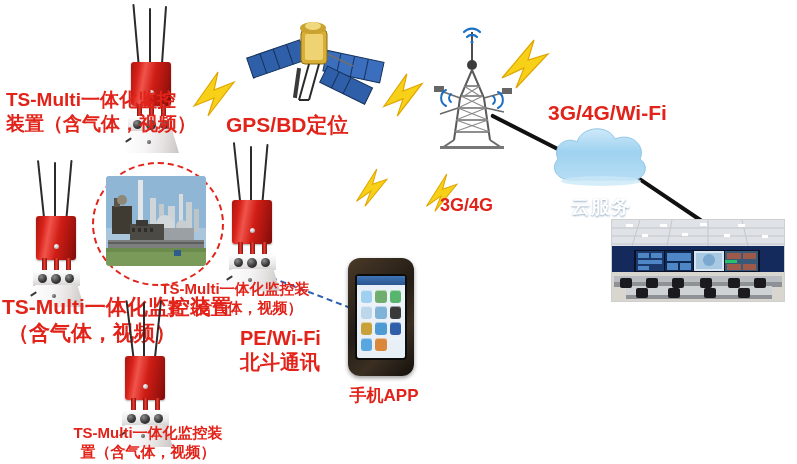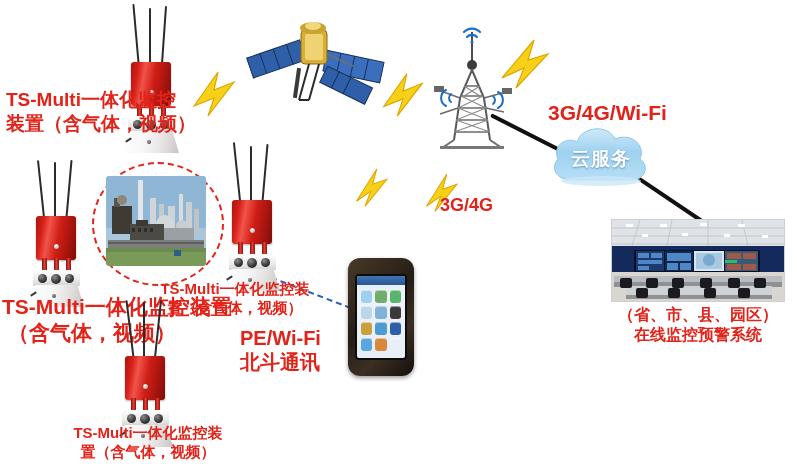--- a/index.html
+++ b/index.html
@@ -32,21 +32,21 @@
 
   
   .bolt{position:absolute;}
 
   
   #plant-circle{position:absolute;border:2px dashed #e2231a;border-radius:50%;}
   #plant-photo{position:absolute;overflow:hidden;border-radius:4px;background:#6f7e86;}
 
   
   #cloud-text{position:absolute;color:#ffffff;font-weight:bold;letter-spacing:1px;
-     text-shadow:0 1px 2px rgba(0,60,110,.45);}
+     text-shadow:0 1px 2px rgba(0,60,110,.45);margin-top:48px;}
 
   
   #room-photo{position:absolute;overflow:hidden;background:#0d1630;border:1px solid #cfcfcf;}
 
   
   #tablet{position:absolute;}
   .tab-shell{position:absolute;inset:0;border-radius:12px;
      background:linear-gradient(135deg,#4a3a28,#241d16 45%,#3b2f22 70%,#14100c);
      box-shadow:0 2px 4px rgba(0,0,0,.4);}
   .tab-bezel{position:absolute;left:7px;right:7px;top:16px;bottom:16px;border-radius:4px;
@@ -228,22 +228,20 @@
         <rect x="88" y="58" width="12" height="10" rx="2"></rect>
         <rect x="116" y="58" width="12" height="10" rx="2"></rect>
         <rect x="142" y="58" width="12" height="10" rx="2"></rect>
         <rect x="24" y="68" width="12" height="10" rx="2"></rect>
         <rect x="56" y="68" width="12" height="10" rx="2"></rect>
         <rect x="92" y="68" width="12" height="10" rx="2"></rect>
         <rect x="126" y="68" width="12" height="10" rx="2"></rect>
       </g>
     </svg>
   </div>
-  <div class="lbl c" style="left:600px;top:305px;width:196px;font-size:16px;">（省、市、县、园区）
-在线监控预警系统</div>
 
   <div id="plant-circle" style="left:92px;top:162px;width:128px;height:120px;"></div>
   <div id="plant-photo" style="left:106px;top:176px;width:100px;height:90px;">
     <svg width="100" height="90" viewBox="0 0 100 90" style="display:block">
       <rect width="100" height="90" fill="#a9c6dc"></rect>
       <rect y="0" width="100" height="52" fill="#8fb6d4"></rect>
 
       <rect x="32" y="4" width="5" height="52" fill="#e3e6e8"></rect>
       <rect x="73" y="18" width="4" height="38" fill="#d7dcdf"></rect>
 
@@ -294,20 +292,21 @@
           <div class="tab-ic" style="background:#c9a13a"></div>
           <div class="tab-ic" style="background:#4e9bd4"></div>
           <div class="tab-ic" style="background:#2f5fa8"></div>
           <div class="tab-ic" style="background:#5aa7e0"></div>
           <div class="tab-ic" style="background:#d9873a"></div>
           <div class="tab-ic" style="background:transparent"></div>
         </div>
       </div>
     </div>
   </div>
+  <div class="lbl c" style="left:338px;top:385px;width:92px;font-size:17px;">手机APP</div>
 
   <div class="device" style="left:113px;top:4px;width:76px;height:146px;">
     <div class="dev-ant" style="left:22px;top:0px;width:2px;height:60px;transform:rotate(-5deg);"></div>
     <div class="dev-ant" style="left:36px;top:4px;width:2px;height:56px;"></div>
     <div class="dev-ant" style="left:50px;top:2px;width:2px;height:58px;transform:rotate(4deg);"></div>
     <div class="dev-body" style="left:18px;top:58px;width:40px;height:44px;"></div>
     <div class="dev-leg" style="left:24px;top:100px;width:5px;height:16px;"></div>
     <div class="dev-leg" style="left:36px;top:100px;width:5px;height:16px;"></div>
     <div class="dev-leg" style="left:48px;top:100px;width:5px;height:16px;"></div>
     <div class="dev-collar" style="left:15px;top:112px;width:47px;height:16px;"></div>
@@ -383,18 +382,19 @@
   <svg class="bolt" style="left:348px;top:162px;" width="44" height="48" viewBox="0 0 52 52">
     <polygon points="10,44 34,6 29,24 46,18 20,50 27,32" fill="#f7d117" stroke="#e0a500" stroke-width="1.2"></polygon>
   </svg>
   <svg class="bolt" style="left:418px;top:168px;" width="44" height="46" viewBox="0 0 52 52">
     <polygon points="10,44 34,6 29,24 46,18 20,50 27,32" fill="#f7d117" stroke="#e0a500" stroke-width="1.2"></polygon>
   </svg>
   <svg class="bolt" style="left:500px;top:38px;" width="52" height="52" viewBox="0 0 52 52">
     <polygon points="2,40 34,2 28,22 48,16 16,50 24,30" fill="#f7d117" stroke="#e0a500" stroke-width="1.2"></polygon>
   </svg>
 
+  <div class="lbl" style="left:226px;top:112px;font-size:21px;">GPS/BD定位</div>
   <div class="lbl" style="left:440px;top:194px;font-size:18px;">3G/4G</div>
   <div class="lbl" style="left:548px;top:62px;font-size:21px;margin-top:38px;">3G/4G/Wi-Fi</div>
   <div class="lbl" style="left:240px;top:326px;font-size:20px;line-height:1.2;">PE/Wi-Fi
 北斗通讯</div>
 
 </div>
 
 </body></html>

